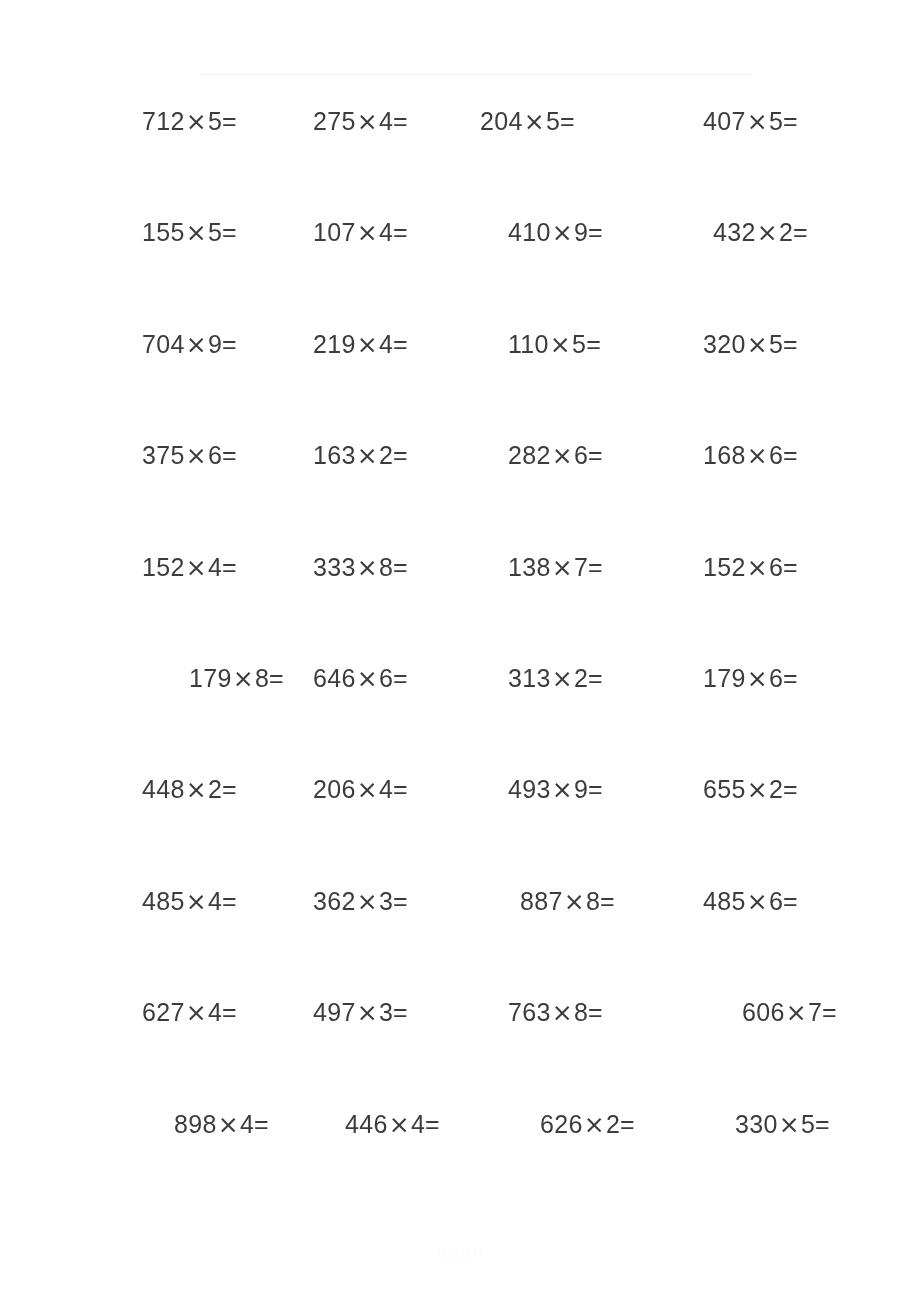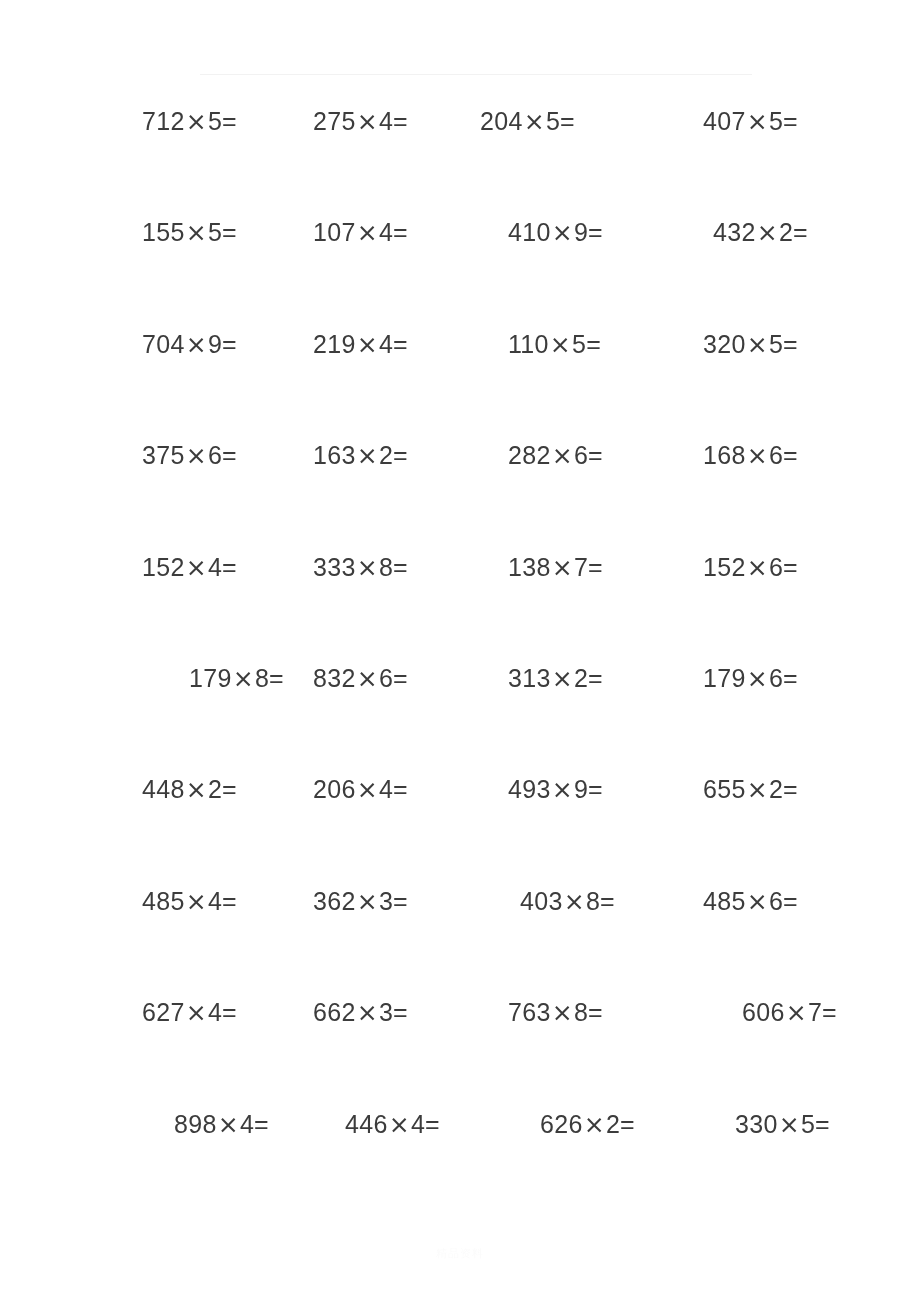--- a/index.html
+++ b/index.html
@@ -104,39 +104,39 @@
         <div class="problem col-3" style="left: 703px;"><span>168</span><span class="times">×</span><span>6</span><span>=</span></div>
       </div>
       <div class="problem-row" style="top: 551.6px;">
         <div class="problem col-0" style="left: 142px;"><span>152</span><span class="times">×</span><span>4</span><span>=</span></div>
         <div class="problem col-1" style="left: 313px;"><span>333</span><span class="times">×</span><span>8</span><span>=</span></div>
         <div class="problem col-2" style="left: 508px;"><span>138</span><span class="times">×</span><span>7</span><span>=</span></div>
         <div class="problem col-3" style="left: 703px;"><span>152</span><span class="times">×</span><span>6</span><span>=</span></div>
       </div>
       <div class="problem-row" style="top: 663px;">
         <div class="problem col-0" style="left: 142px; margin-left: 47px;"><span>179</span><span class="times">×</span><span>8</span><span>=</span></div>
-        <div class="problem col-1" style="left: 313px;"><span>832</span><span class="times">×</span><span>6</span><span>=</span></div>
+        <div class="problem col-1" style="left: 313px;"><span>646</span><span class="times">×</span><span>6</span><span>=</span></div>
         <div class="problem col-2" style="left: 508px; text-align: center;"><span>313</span><span class="times">×</span><span>2</span><span>=</span></div>
         <div class="problem col-3" style="left: 703px;"><span>179</span><span class="times">×</span><span>6</span><span>=</span></div>
       </div>
       <div class="problem-row" style="top: 774.4px;">
         <div class="problem col-0" style="left: 142px;"><span>448</span><span class="times">×</span><span>2</span><span>=</span></div>
         <div class="problem col-1" style="left: 313px;"><span>206</span><span class="times">×</span><span>4</span><span>=</span></div>
         <div class="problem col-2" style="left: 508px;"><span>493</span><span class="times">×</span><span>9</span><span>=</span></div>
         <div class="problem col-3" style="left: 703px;"><span>655</span><span class="times">×</span><span>2</span><span>=</span></div>
       </div>
       <div class="problem-row" style="top: 885.8px;">
         <div class="problem col-0" style="left: 142px;"><span>485</span><span class="times">×</span><span>4</span><span>=</span></div>
         <div class="problem col-1" style="left: 313px;"><span>362</span><span class="times">×</span><span>3</span><span>=</span></div>
-        <div class="problem col-2" style="left: 520px;"><span>403</span><span class="times">×</span><span>8</span><span>=</span></div>
+        <div class="problem col-2" style="left: 520px;"><span>887</span><span class="times">×</span><span>8</span><span>=</span></div>
         <div class="problem col-3" style="left: 703px;"><span>485</span><span class="times">×</span><span>6</span><span>=</span></div>
       </div>
       <div class="problem-row" style="top: 997.2px;">
         <div class="problem col-0" style="left: 142px;"><span>627</span><span class="times">×</span><span>4</span><span>=</span></div>
-        <div class="problem col-1" style="left: 313px;"><span>662</span><span class="times">×</span><span>3</span><span>=</span></div>
+        <div class="problem col-1" style="left: 313px;"><span>497</span><span class="times">×</span><span>3</span><span>=</span></div>
         <div class="problem col-2" style="left: 508px;"><span>763</span><span class="times">×</span><span>8</span><span>=</span></div>
         <div class="problem col-3" style="left: 742px;"><span>606</span><span class="times">×</span><span>7</span><span>=</span></div>
       </div>
       <div class="problem-row" style="top: 1108.6px; margin-left: 32px;">
         <div class="problem col-0" style="left: 142px;"><span>898</span><span class="times">×</span><span>4</span><span>=</span></div>
         <div class="problem col-1" style="left: 313px;"><span>446</span><span class="times">×</span><span>4</span><span>=</span></div>
         <div class="problem col-2" style="left: 508px;"><span>626</span><span class="times">×</span><span>2</span><span>=</span></div>
         <div class="problem col-3" style="left: 703px;"><span>330</span><span class="times">×</span><span>5</span><span>=</span></div>
       </div>
     </div>

